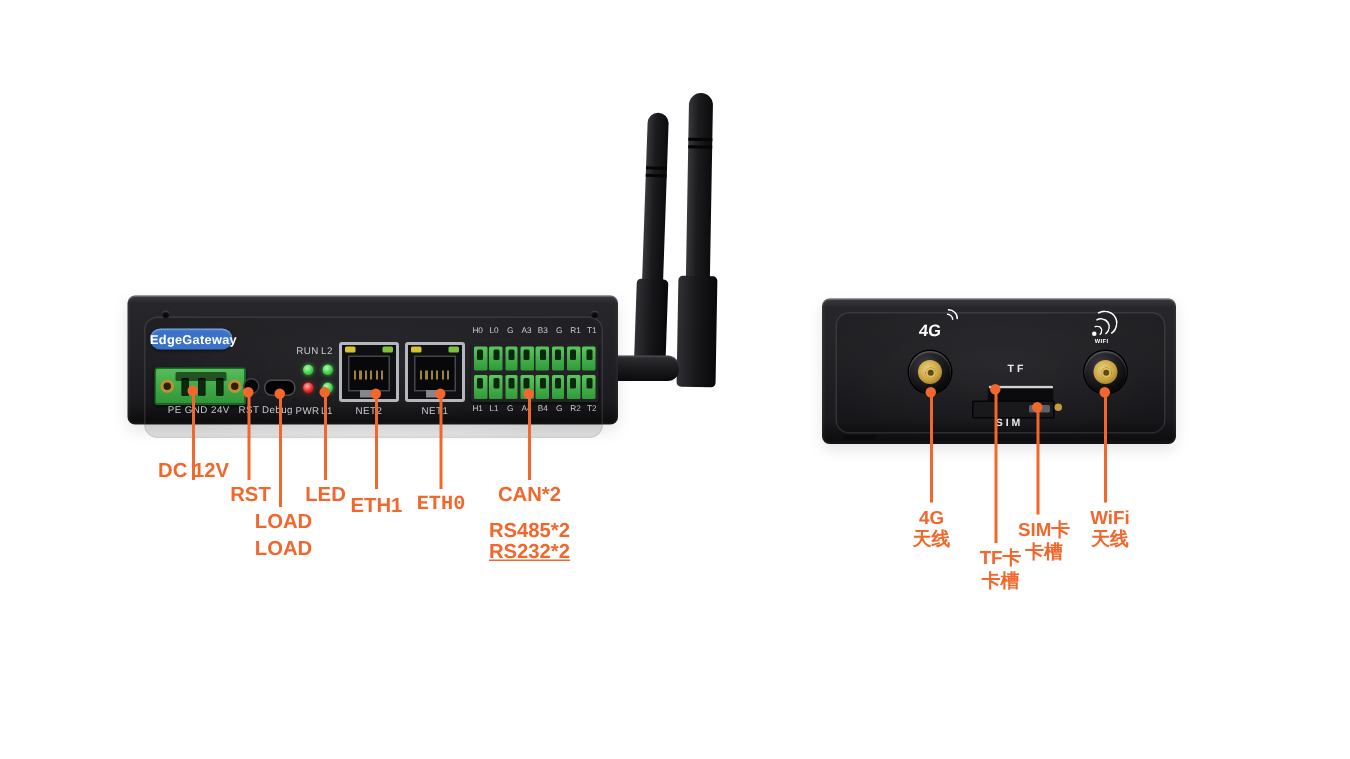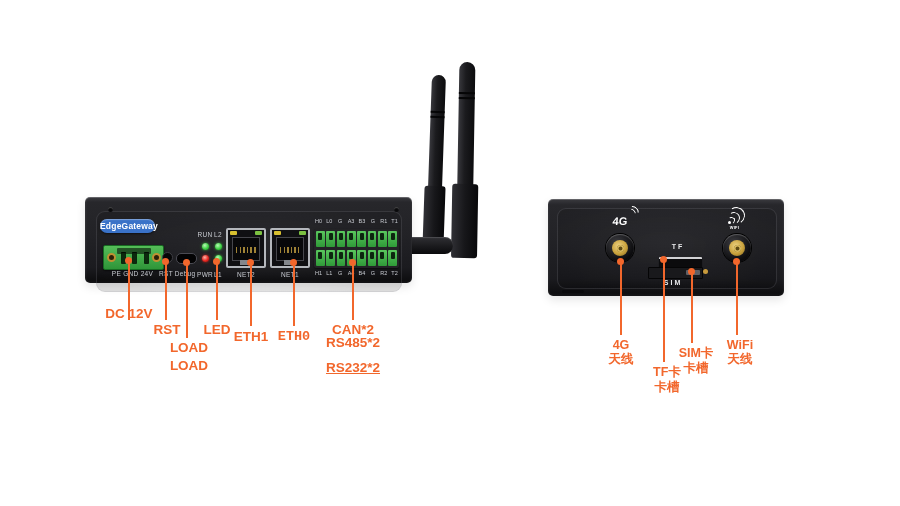--- a/index.html
+++ b/index.html
@@ -228,21 +228,21 @@
   <div class="cl-line" style="left:250px;top:262px;height:64px;"></div>
   <div class="cl-en" style="left:211px;top:329px;">ETH1</div>
 
   <div class="cl-dot" style="left:290px;top:259px;"></div>
   <div class="cl-line" style="left:293px;top:262px;height:64px;"></div>
   <div class="cl-en" style="left:254px;top:329px;font-family:Liberation Mono, monospace;">ETH0</div>
 
   <div class="cl-dot" style="left:349px;top:259px;"></div>
   <div class="cl-line" style="left:352px;top:262px;height:58px;"></div>
   <div class="cl-en" style="left:313px;top:322px;">CAN*2</div>
-  <div class="cl-en" style="left:313px;top:335px;">RS485*2</div>
+  <div class="cl-en" style="left:313px;top:346px;">RS485*2</div>
   <div class="cl-en" style="left:313px;top:360px;text-decoration:underline;">RS232*2</div>
 
   <div class="device" style="left:548px;top:199px;width:236px;height:97px;">
     <div class="panel" style="left:9px;top:9px;width:218px;height:79px;"></div>
     <div class="vent" style="left:14px;top:91px;width:22px;height:3px;"></div>
 
     <div class="icon4g" style="left:58px;top:13px;width:28px;height:18px;">
       <span>4G</span>
       <i class="arc" style="width:7px;height:7px;right:-1px;top:-3px;"></i>
       <i class="arc" style="width:12px;height:12px;right:-4px;top:-6px;"></i>

